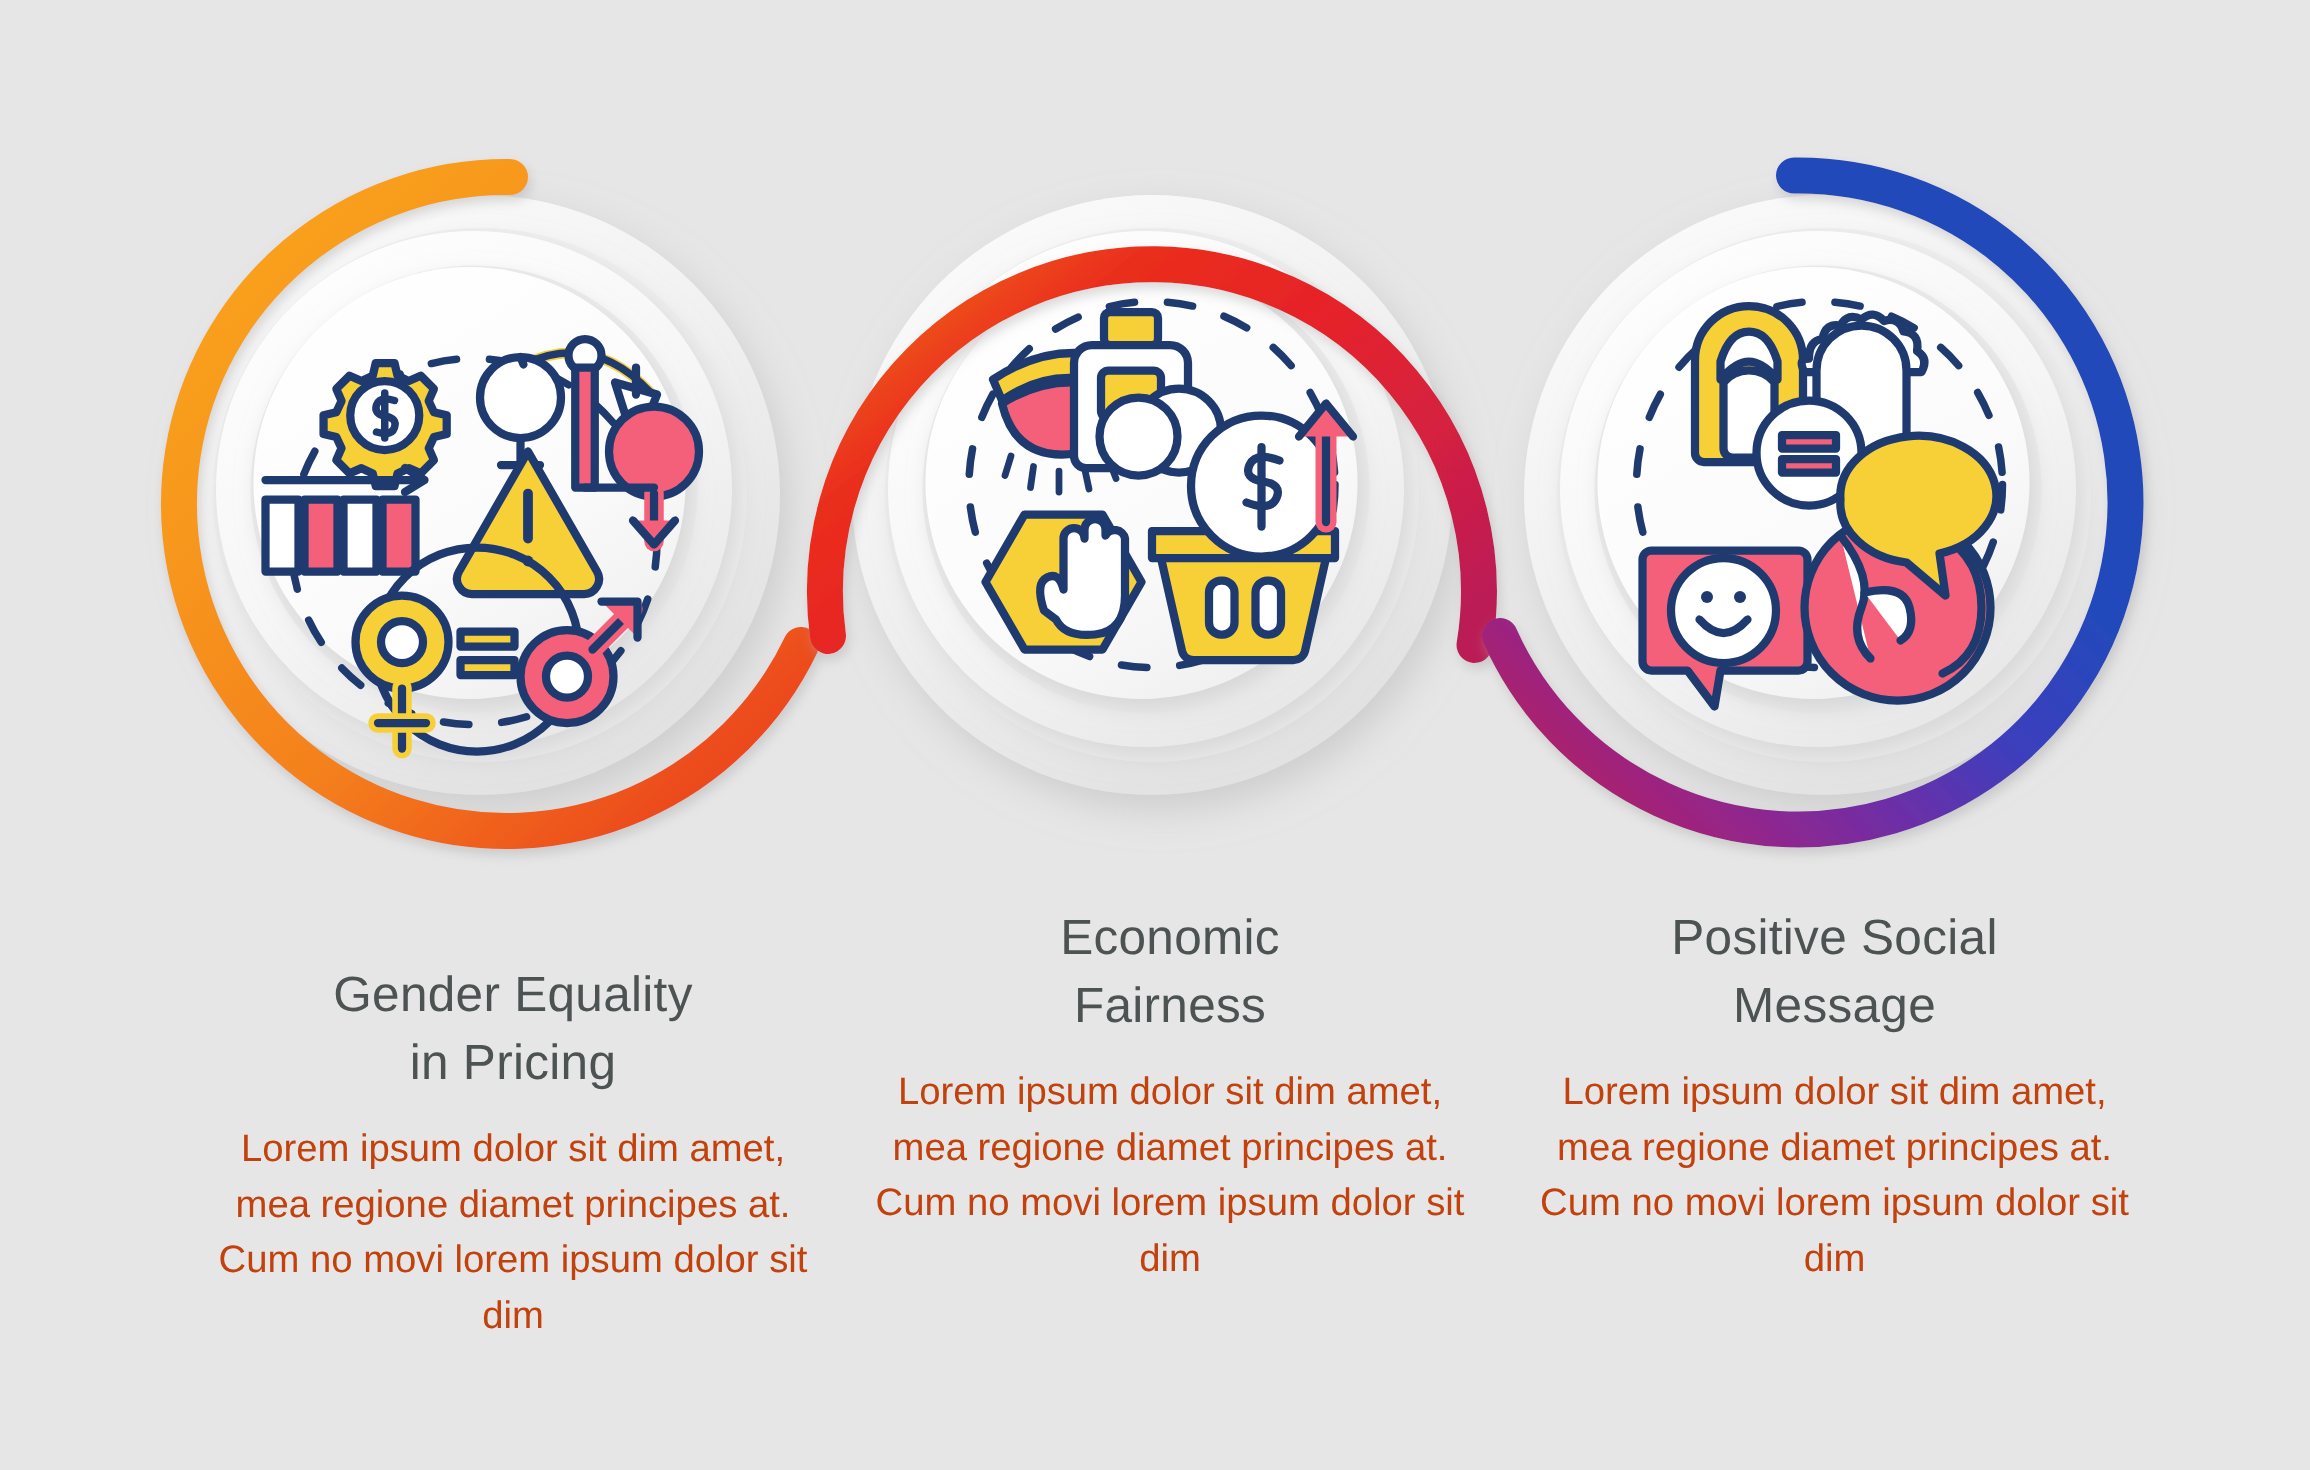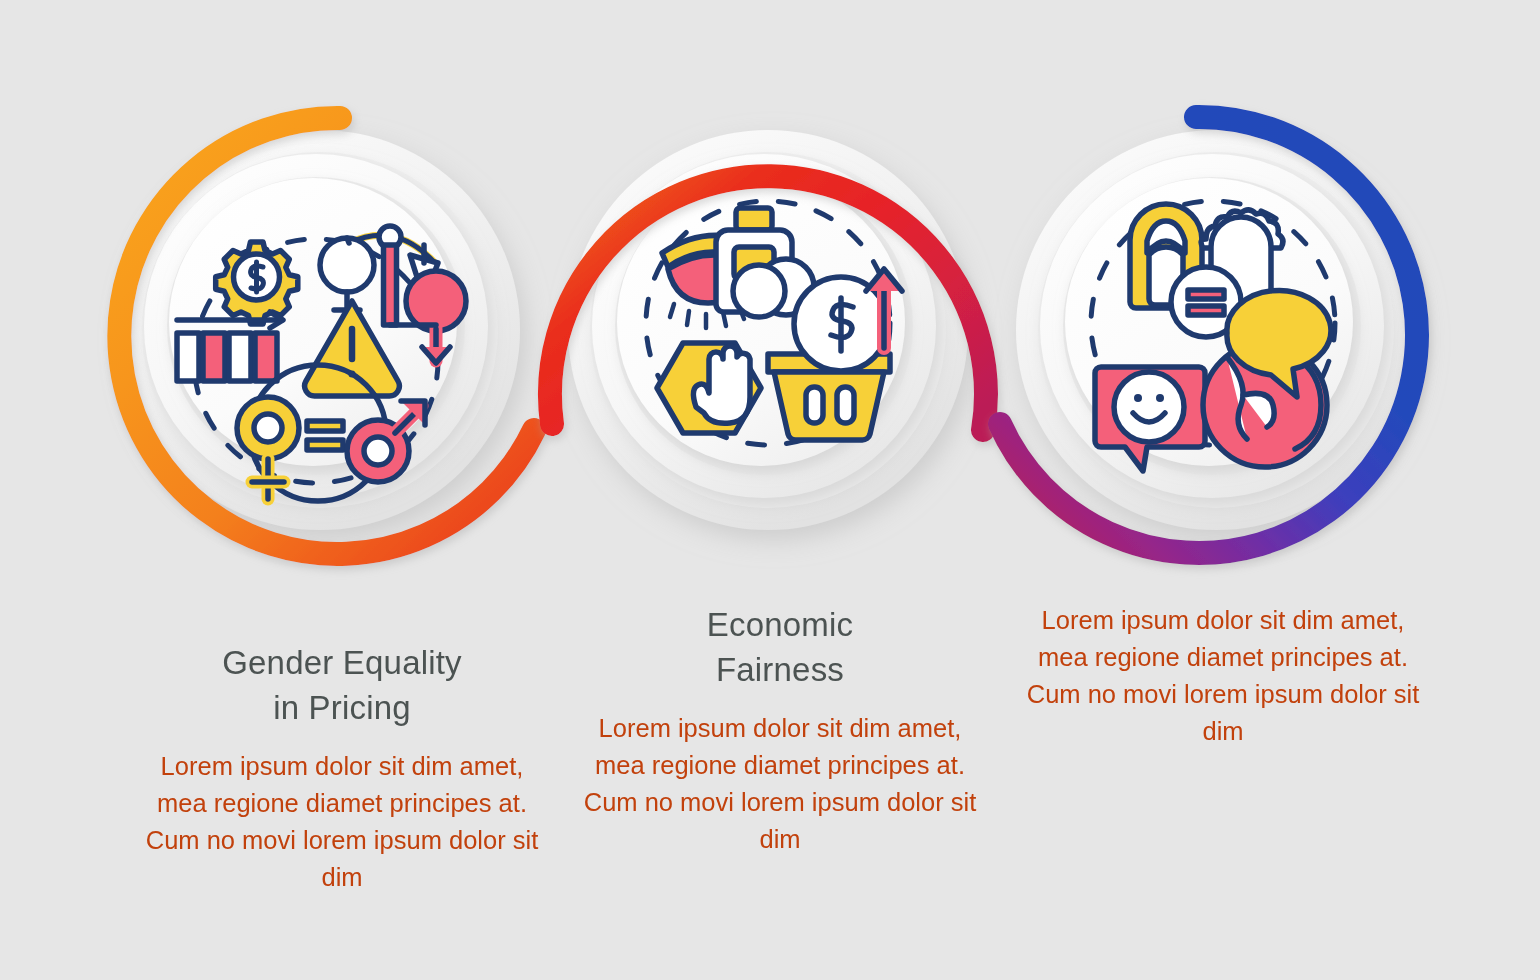--- a/index.html
+++ b/index.html
@@ -362,17 +362,19 @@
             <path d="M232 262 q22 28 14 48 q-8 20 6 34" fill="#ffffff" stroke-width="5.5"></path>
             <path d="M248 300 q26 -6 30 10 q4 16 -6 22" fill="#ffffff" stroke-width="5.5"></path>
             <path d="M300 262 q26 16 26 48 q0 32 -26 44" fill="none" stroke-width="5.5"></path>
 
             <path d="M232 238 a52 40 0 1 1 66 36 l4 28 l-26 -22 a52 40 0 0 1 -44 -42 Z" fill="#f7d038"></path>
           </g>
         </g>
       </svg>
     </div>
     <div class="texts">
+      <h2 class="title">Positive Social
+Message</h2>
       <p class="desc">Lorem ipsum dolor sit dim amet, mea regione diamet principes at. Cum no movi lorem ipsum dolor sit dim</p>
     </div>
   </div>
 
 </div>
 
 </body></html>

